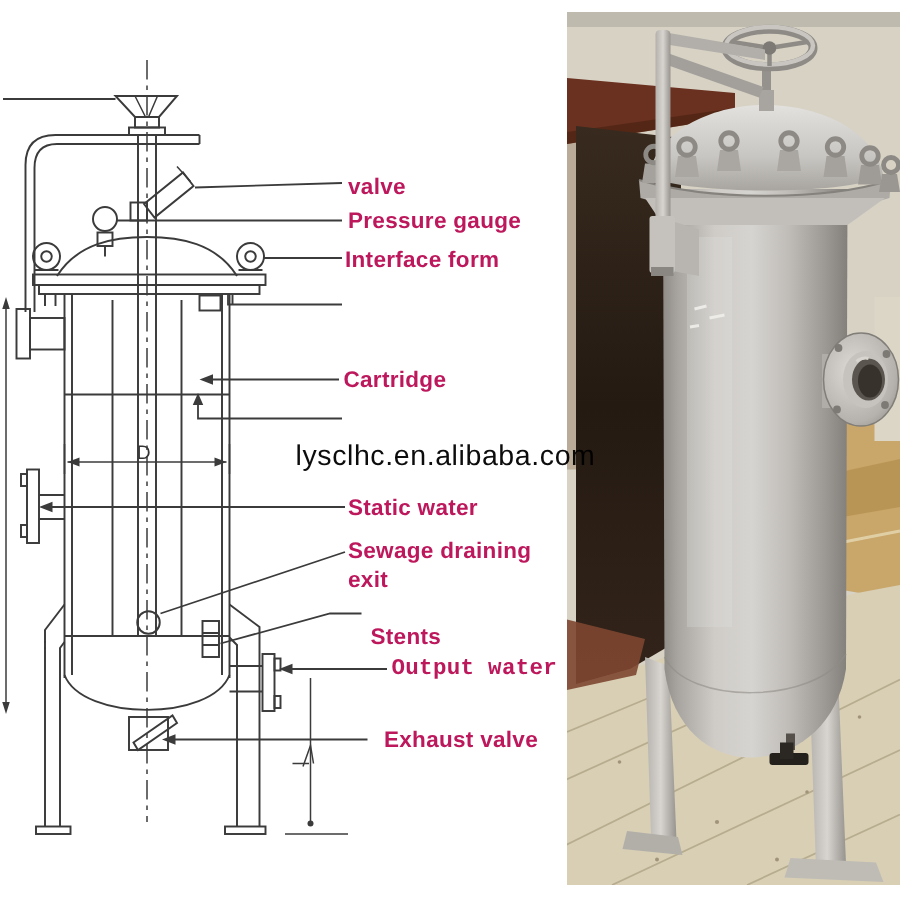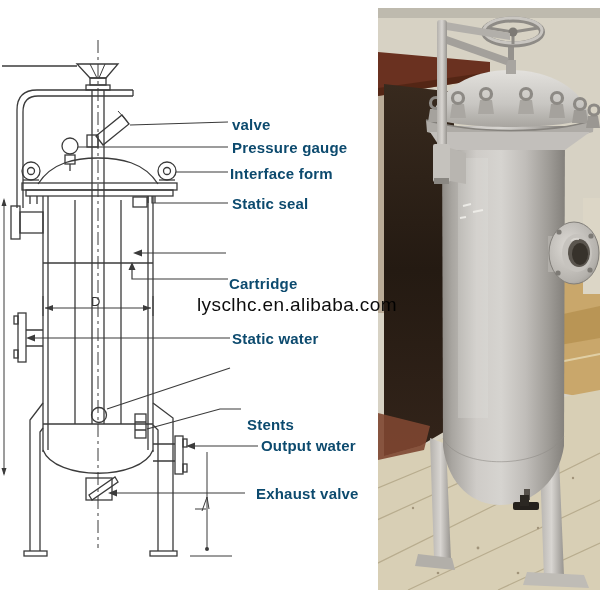--- a/index.html
+++ b/index.html
@@ -1,17 +1,17 @@
 <!DOCTYPE html>
 <html><head>
 <meta charset="utf-8">
 <style>
   html,body{margin:0;padding:0;background:#ffffff;width:600px;height:600px;overflow:hidden;}
   #stage{position:relative;width:600px;height:600px;background:#ffffff;font-family:"Liberation Sans",sans-serif;}
-  .label{position:absolute;font:700 15px "Liberation Sans",sans-serif;color:#0c4a6e;letter-spacing:.2px;line-height:19px;}
+  .label{position:absolute;font:700 15px "Liberation Sans",sans-serif;color:#be185d;letter-spacing:.2px;line-height:19px;}
   .dimletter{position:absolute;font:400 13px "Liberation Sans",sans-serif;color:#333;}
   .watermark{position:absolute;left:197px;top:294px;font:400 19px "Liberation Sans",sans-serif;
              color:#000000;letter-spacing:.4px;z-index:6;opacity:.95;}
   svg{position:absolute;display:block;}
   #diagram-svg{left:0;top:0;z-index:2;}
   #photo-svg{left:378px;top:8px;z-index:1;}
 </style>
 </head>
 <body>
 
@@ -151,25 +151,25 @@
         <path d="M193 446 H258"></path>
         <path d="M115 493 H245"></path>
         <path d="M133 253 L142 249.5 L142 256.5 Z M132 262 L128.5 270 L135.5 270 Z M26 338 L35 334.5 L35 341.5 Z M186 446 L195 442.5 L195 449.5 Z M108 493 L117 489.5 L117 496.5 Z" fill="#3b3b3b" stroke="none"></path>
       </g>
     </g>
   </svg>
 
   <div class="label" style="left:232px;top:115px;">valve</div>
   <div class="label" style="left:232px;top:138px;">Pressure gauge</div>
   <div class="label" style="left:230px;top:164px;">Interface form</div>
-  <div class="label" style="left:232px;top:194px;">Static seal</div>
-  <div class="label" style="left:229px;top:244px;margin-top:30px;">Cartridge</div>
+  <div class="label" style="left:229px;top:244px;">Cartridge</div>
   <div class="label" style="left:232px;top:329px;">Static water</div>
+  <div class="label" style="left:232px;top:358px;width:136px;">Sewage draining exit</div>
   <div class="label" style="left:247px;top:399px;margin-top:16px;">Stents</div>
-  <div class="label" style="left:261px;top:436px;">Output water</div>
+  <div class="label" style="left:261px;top:436px;font-family:Liberation Mono, monospace;">Output water</div>
   <div class="label" style="left:256px;top:484px;">Exhaust valve</div>
   <div class="dimletter" style="left:91px;top:294px;">D</div>
 
   <div class="watermark">lysclhc.en.alibaba.com</div>
 
   <svg id="photo-svg" width="222" height="582" viewBox="0 0 222 582">
     <defs>
       <linearGradient id="steelH" x1="0" y1="0" x2="1" y2="0">
         <stop offset="0" stop-color="#8f8b86"></stop>
           <stop offset="0.08" stop-color="#a8a5a0"></stop>

